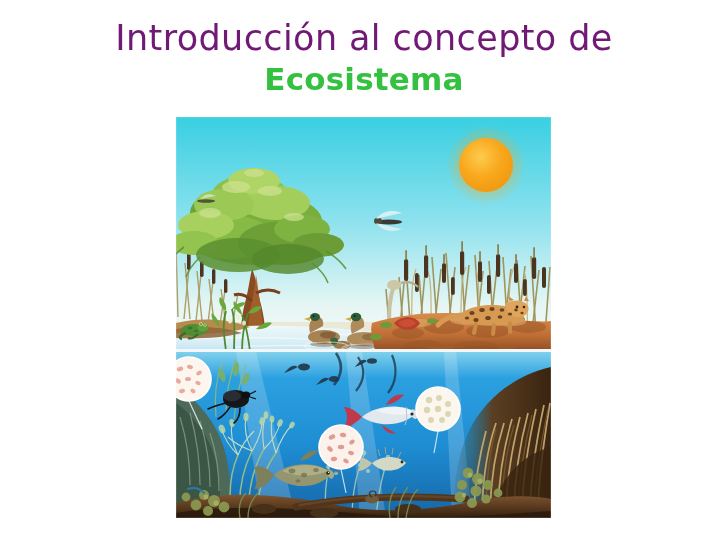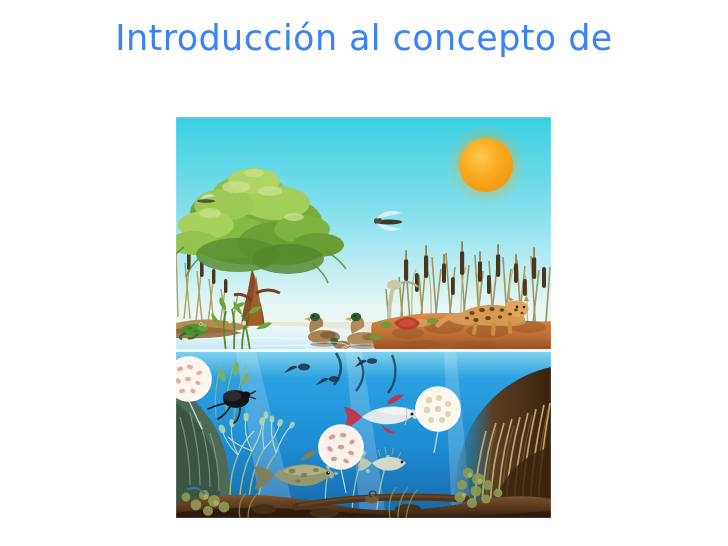--- a/index.html
+++ b/index.html
@@ -56,21 +56,22 @@
   #ecosystem-figure svg {
     display: block;
     width: 375px;
     height: 401px;
   }
 </style>
 </head>
 <body style="background: rgb(255, 255, 255);">
 
 <div id="title-block">
-  <span id="title-line-1" style="color: #3b82f6;">Introducción al concepto de</span>
+  <span id="title-line-1" style="color: #701a75;">Introducción al concepto de</span>
+  <span id="title-line-2" style="color: rgb(51, 193, 63);">Ecosistema</span>
 </div>
 
 <div id="ecosystem-figure" aria-label="Ilustración de un ecosistema de estanque con vista sobre y bajo el agua" style="left: 176px; top: 117px; width: 375px; height: 401px;">
   <svg viewBox="0 0 375 401" xmlns="http://www.w3.org/2000/svg">
     <defs>
       <linearGradient id="skyGrad" x1="0" y1="0" x2="0" y2="1">
         <stop offset="0%" stop-color="#39cfe2"></stop>
         <stop offset="45%" stop-color="#8fe2ee"></stop>
         <stop offset="80%" stop-color="#e6f6f4"></stop>
         <stop offset="100%" stop-color="#f6faf4"></stop>

